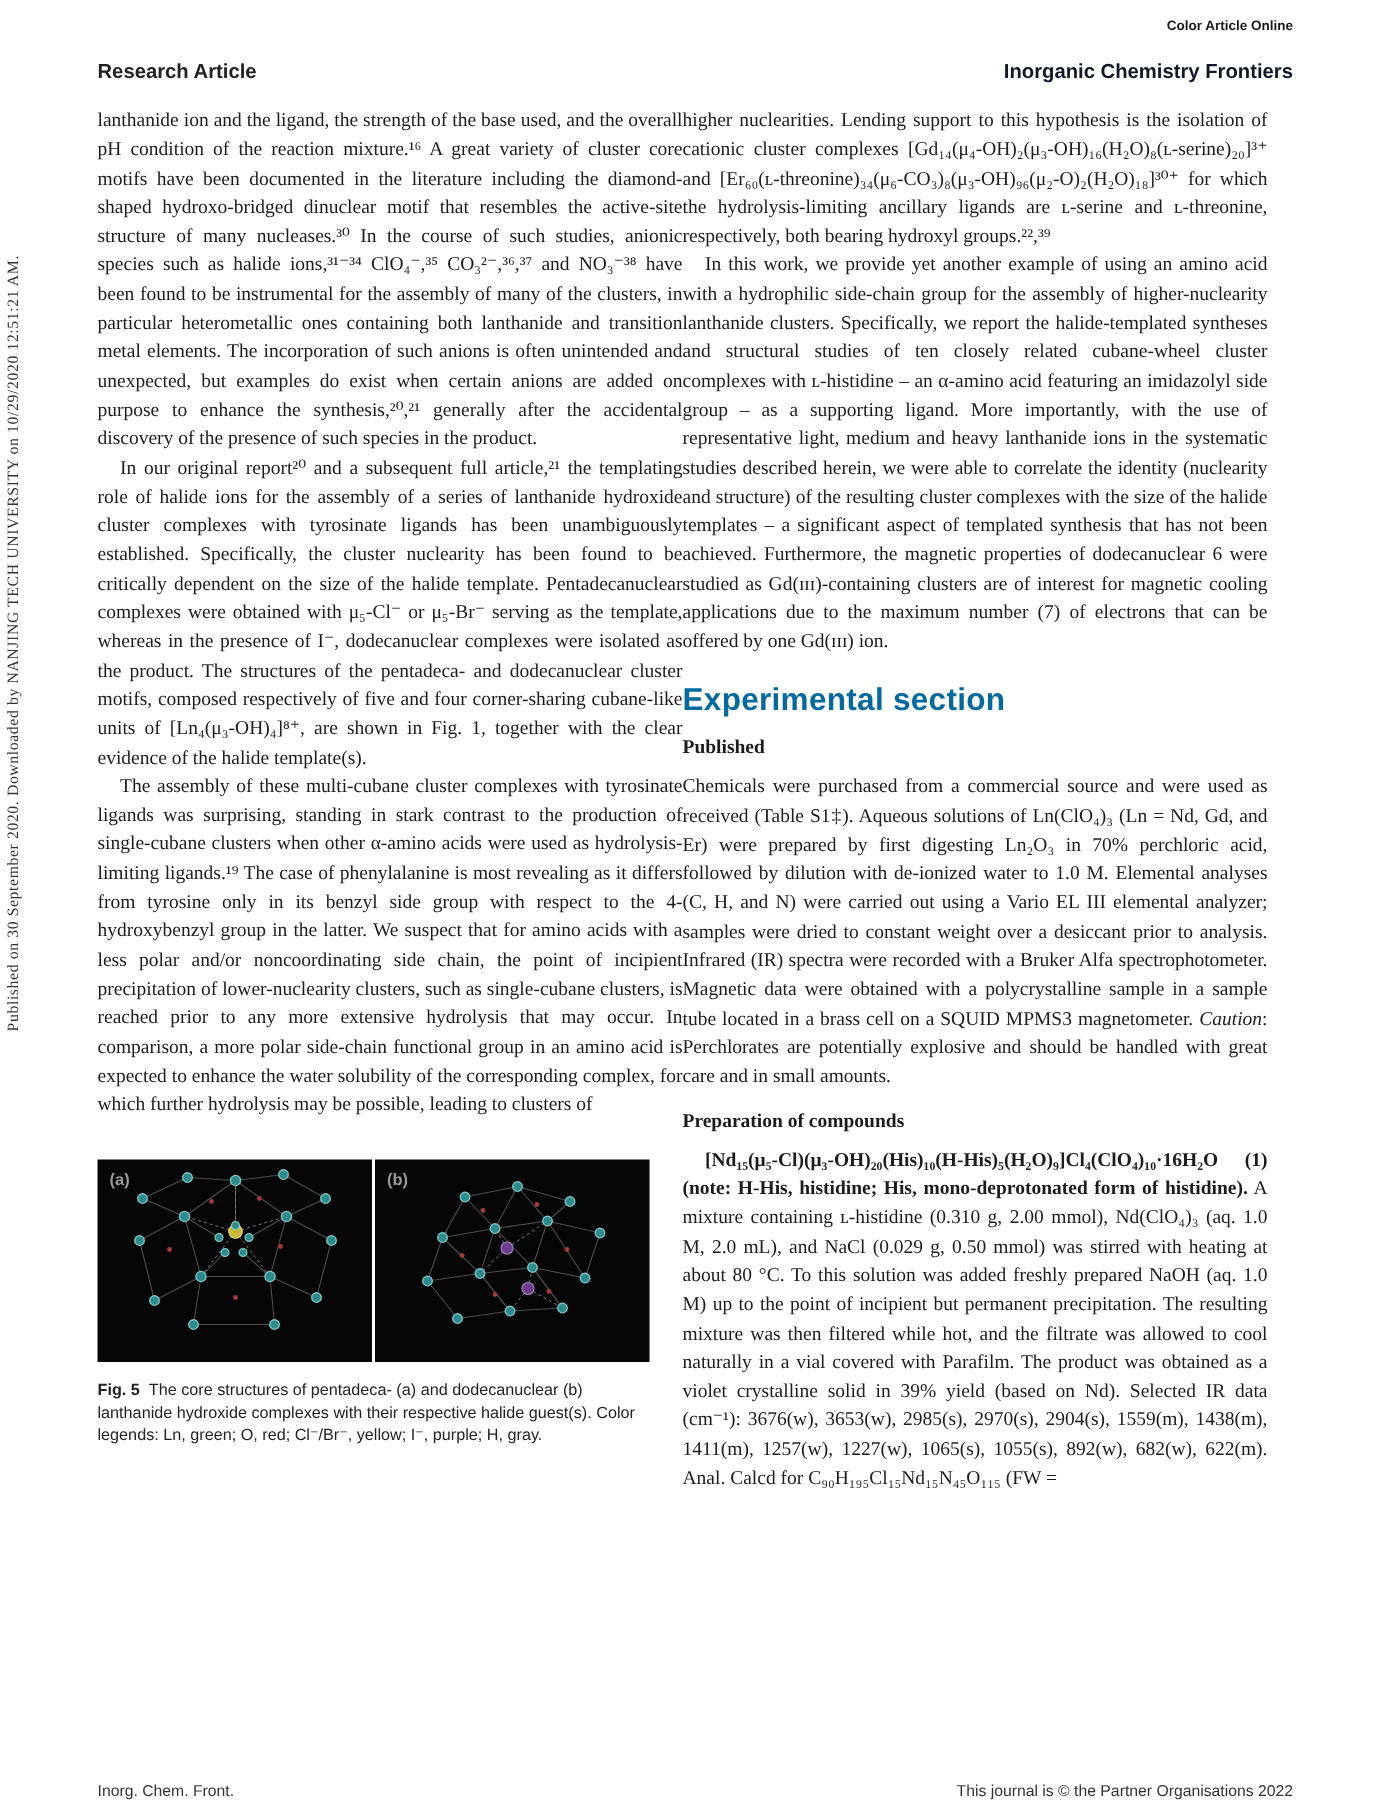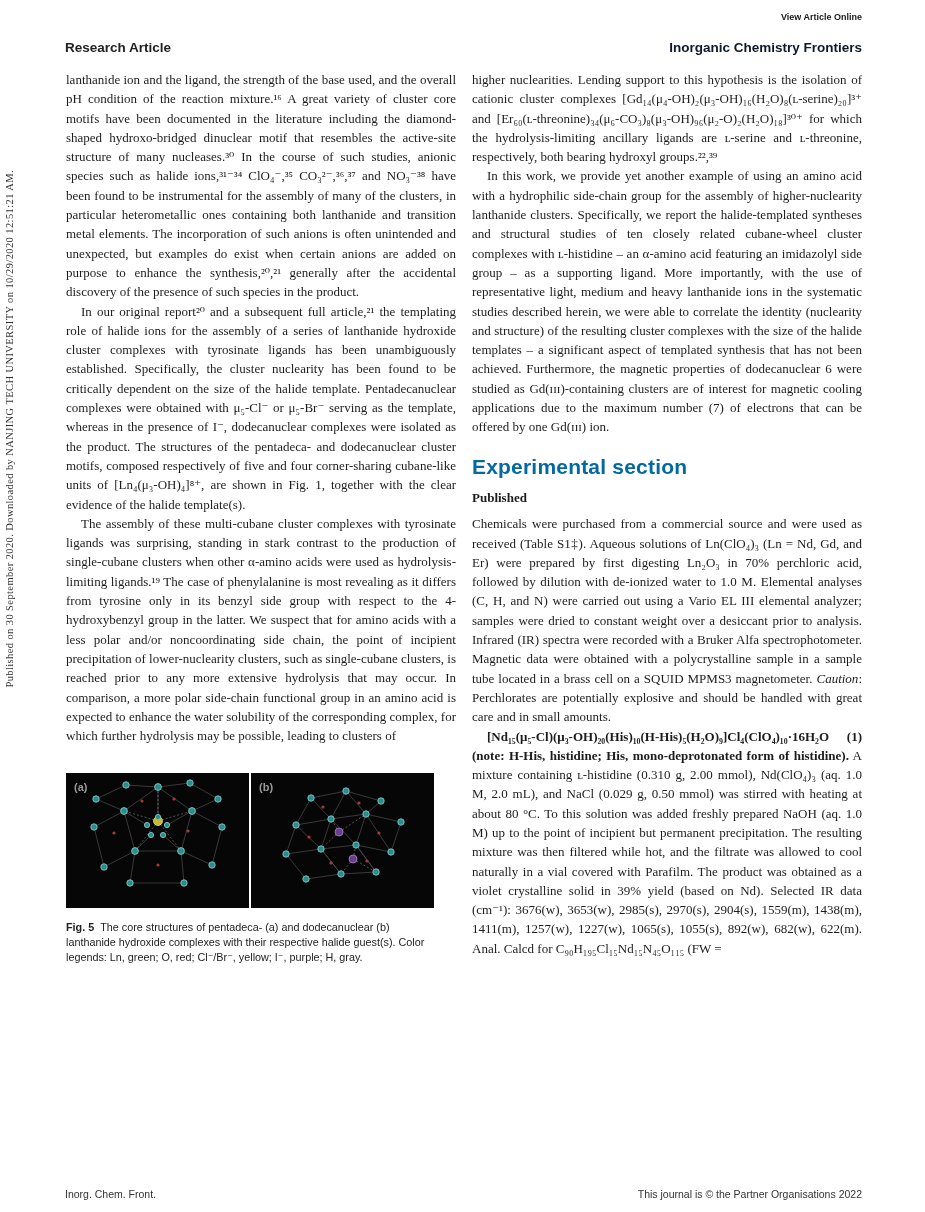--- a/index.html
+++ b/index.html
@@ -40,23 +40,21 @@
     display: flex;
     justify-content: space-between;
     align-items: baseline;
     padding: 40px 63px 0 65px;
     font-family: "Liberation Sans", "DejaVu Sans", sans-serif;
   }
   .article-type { font-size: 13.5px; font-weight: bold; color: #222; }
   .journal-name { font-size: 13.5px; font-weight: bold; }
   .content {
     display: flex;
-    gap: 16px;
     padding: 15px 63px 0 65px;
-    justify-content: flex-end;
   }
   .col {
     width: 390px;
     font-size: 13px;
     line-height: 19.3px;
     text-align: justify;
   }
   .col p { margin: 0; }
   .col p.indent { text-indent: 15px; }
   .section-heading {
@@ -114,21 +112,21 @@
   .footer .abbrev { }
   svg { display: block; }
 </style>
 </head>
 <body>
 
 <div class="page">
 
   <div class="stamp">Published on 30 September 2020. Downloaded by NANJING TECH UNIVERSITY on 10/29/2020 12:51:21 AM.</div>
 
-  <a class="view-online">View Article Online</a>
+  <a class="view-online">Color Article Online</a>
 
   <div class="header">
     <span class="article-type">Research Article</span>
     <span class="journal-name" style="color:#0f172a;">Inorganic Chemistry Frontiers</span>
   </div>
 
   <div class="content">
 
     <div class="col">
       <p>lanthanide ion and the ligand, the strength of the base used, and the overall pH condition of the reaction mixture.¹⁶ A great variety of cluster core motifs have been documented in the literature including the diamond-shaped hydroxo-bridged dinuclear motif that resembles the active-site structure of many nucleases.³⁰ In the course of such studies, anionic species such as halide ions,³¹⁻³⁴ ClO₄⁻,³⁵ CO₃²⁻,³⁶,³⁷ and NO₃⁻³⁸ have been found to be instrumental for the assembly of many of the clusters, in particular heterometallic ones containing both lanthanide and transition metal elements. The incorporation of such anions is often unintended and unexpected, but examples do exist when certain anions are added on purpose to enhance the synthesis,²⁰,²¹ generally after the accidental discovery of the presence of such species in the product.</p>
@@ -234,20 +232,21 @@
       <p>higher nuclearities. Lending support to this hypothesis is the isolation of cationic cluster complexes [Gd₁₄(μ₄-OH)₂(μ₃-OH)₁₆(H₂O)₈(ʟ-serine)₂₀]³⁺ and [Er₆₀(ʟ-threonine)₃₄(μ₆-CO₃)₈(μ₃-OH)₉₆(μ₂-O)₂(H₂O)₁₈]³⁰⁺ for which the hydrolysis-limiting ancillary ligands are ʟ-serine and ʟ-threonine, respectively, both bearing hydroxyl groups.²²,³⁹</p>
       <p class="indent">In this work, we provide yet another example of using an amino acid with a hydrophilic side-chain group for the assembly of higher-nuclearity lanthanide clusters. Specifically, we report the halide-templated syntheses and structural studies of ten closely related cubane-wheel cluster complexes with ʟ-histidine – an α-amino acid featuring an imidazolyl side group – as a supporting ligand. More importantly, with the use of representative light, medium and heavy lanthanide ions in the systematic studies described herein, we were able to correlate the identity (nuclearity and structure) of the resulting cluster complexes with the size of the halide templates – a significant aspect of templated synthesis that has not been achieved. Furthermore, the magnetic properties of dodecanuclear 6 were studied as Gd(ɪɪɪ)-containing clusters are of interest for magnetic cooling applications due to the maximum number (7) of electrons that can be offered by one Gd(ɪɪɪ) ion.</p>
 
       <h2 class="section-heading">Experimental section</h2>
 
       <div class="subheading">Published</div>
       <p>
         <span>Chemicals were purchased from a commercial source and were used as received (Table S1‡). Aqueous solutions of Ln(ClO₄)₃ (Ln = Nd, Gd, and Er) were prepared by first digesting Ln₂O₃ in 70% perchloric acid, followed by dilution with de-ionized water to 1.0 M. Elemental analyses (C, H, and N) were carried out using a Vario EL III elemental analyzer; samples were dried to constant weight over a desiccant prior to analysis. Infrared (IR) spectra were recorded with a Bruker Alfa spectrophotometer. Magnetic data were obtained with a polycrystalline sample in a sample tube located in a brass cell on a SQUID MPMS3 magnetometer. </span><i>Caution</i><span>: Perchlorates are potentially explosive and should be handled with great care and in small amounts.</span>
       </p>
 
+      <div class="subheading">Preparation of compounds</div>
       <p class="indent">
         <b>[Nd₁₅(μ₅-Cl)(μ₃-OH)₂₀(His)₁₀(H-His)₅(H₂O)₉]Cl₄(ClO₄)₁₀·16H₂O (1) (note: H-His, histidine; His, mono-deprotonated form of histidine).</b><span> A mixture containing ʟ-histidine (0.310 g, 2.00 mmol), Nd(ClO₄)₃ (aq. 1.0 M, 2.0 mL), and NaCl (0.029 g, 0.50 mmol) was stirred with heating at about 80 °C. To this solution was added freshly prepared NaOH (aq. 1.0 M) up to the point of incipient but permanent precipitation. The resulting mixture was then filtered while hot, and the filtrate was allowed to cool naturally in a vial covered with Parafilm. The product was obtained as a violet crystalline solid in 39% yield (based on Nd). Selected IR data (cm⁻¹): 3676(w), 3653(w), 2985(s), 2970(s), 2904(s), 1559(m), 1438(m), 1411(m), 1257(w), 1227(w), 1065(s), 1055(s), 892(w), 682(w), 622(m). Anal. Calcd for C₉₀H₁₉₅Cl₁₅Nd₁₅N₄₅O₁₁₅ (FW =</span>
       </p>
     </div>
 
   </div>
 
   <div class="footer">
     <span class="abbrev">Inorg. Chem. Front.</span>
     <span>This journal is © the Partner Organisations 2022</span>

